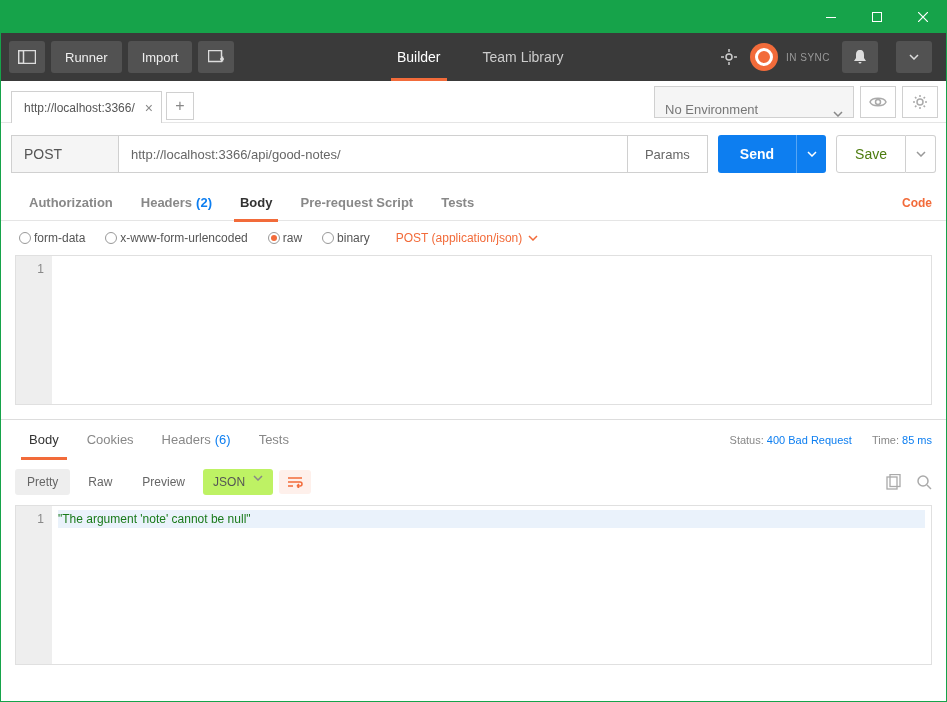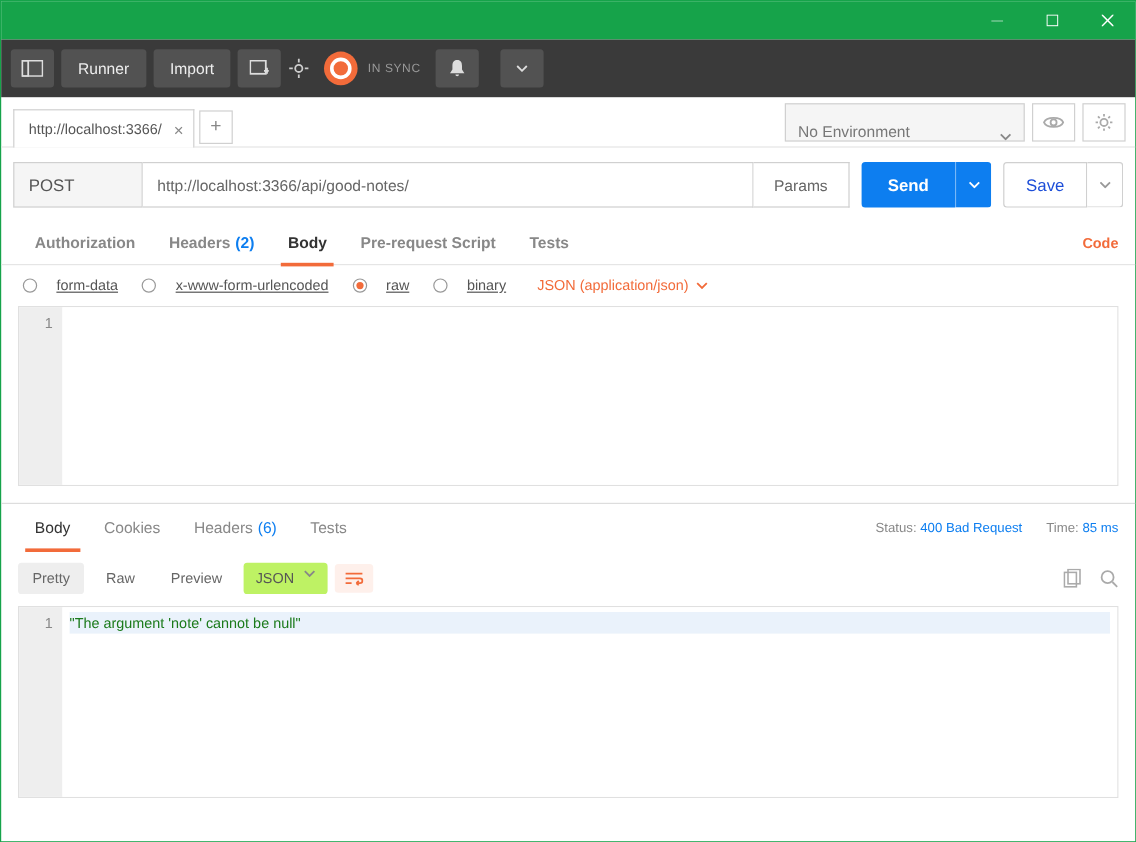--- a/index.html
+++ b/index.html
@@ -36,34 +36,34 @@
 
 
 .url-row { padding: 12px 10px; display: flex; gap: 0; }
 .method-box { width: 108px; height: 38px; border: 1px solid #d0d0d0; background: #f5f5f5; display: flex; align-items: center; padding: 0 12px; color: #555; font-size: 14px; justify-content: space-between; cursor: pointer; gap: 48px; }
 .url-input { flex: 1; height: 38px; border: 1px solid #d0d0d0; border-left: none; padding: 0 12px; color: #666; font-size: 13px; outline: none; }
 .params-btn { width: 80px; height: 38px; border: 1px solid #d0d0d0; border-left: none; background: #fff; color: #666; font-size: 13px; cursor: pointer; }
 .send-group { display: flex; margin-left: 10px; }
 .send-btn { height: 38px; padding: 0 22px; background: #0d7ef0; color: #fff; border: none; font-size: 14px; font-weight: 600; cursor: pointer; border-radius: 3px 0 0 3px; }
 .send-dd { width: 30px; height: 38px; background: #0d7ef0; border: none; border-left: 1px solid rgba(255,255,255,0.3); color: #fff; cursor: pointer; border-radius: 0 3px 3px 0; }
 .save-group { display: flex; margin-left: 10px; }
-.save-btn { height: 38px; padding: 0 18px; border: 1px solid #d0d0d0; background: #fff; color: #1d4ed8; font-size: 14px; cursor: pointer; border-radius: 3px 0 0 3px; }
+.save-btn { height: 38px; padding: 0 18px; border: 1px solid #d0d0d0; background: #fff; color: #4d7c0f; font-size: 14px; cursor: pointer; border-radius: 3px 0 0 3px; }
 .save-dd { width: 30px; height: 38px; border: 1px solid #d0d0d0; border-left: none; background: #fff; color: #999; cursor: pointer; border-radius: 0 3px 3px 0; }
 
 
 .req-subtabs { display: flex; align-items: center; padding: 0 14px; border-bottom: 1px solid #e5e5e5; height: 36px; font-size: 13px; color: #888; font-weight: bold; }
 .req-subtab { padding: 0 14px; height: 36px; display: flex; align-items: center; cursor: pointer; position: relative; }
 .req-subtab.active { color: #333; }
 .req-subtab.active::after { content: ""; position: absolute; bottom: -1px; left: 8px; right: 8px; height: 3px; background: #f26b3a; }
 .count { color: #0d7ef0; margin-left: 4px; }
 .code-link { margin-left: auto; color: #f26b3a; font-size: 12px; cursor: pointer; }
 
 
 .body-type-row { display: flex; align-items: center; padding: 10px 18px; gap: 20px; font-size: 12px; color: #555; }
-.radio-opt { display: flex; align-items: center; gap: 16px; cursor: pointer; text-decoration: underline; }
+.radio-opt { display: flex; align-items: center; gap: 3px; cursor: pointer; }
 .radio { width: 12px; height: 12px; border: 1px solid #999; border-radius: 50%; display: inline-block; position: relative; }
 .radio.checked::after { content: ""; width: 6px; height: 6px; background: #f26b3a; border-radius: 50%; position: absolute; top: 2px; left: 2px; }
 .content-type { color: #f26b3a; display: flex; align-items: center; gap: 6px; cursor: pointer; margin-left: 6px; }
 
 
 .editor { border: 1px solid #e0e0e0; margin: 0 14px 14px; display: flex; font-family: Consolas, monospace; font-size: 12px; }
 .gutter { width: 36px; background: #eee; color: #888; text-align: right; padding: 4px 8px 4px 4px; }
 .gutter div { line-height: 18px; }
 .editor-content { flex: 1; padding: 4px 6px; background: #fff; }
 .editor-line { line-height: 18px; white-space: pre; }
@@ -120,20 +120,24 @@
           <rect x="0.5" y="0.5" width="5" height="13" fill="none" stroke="#ddd" stroke-width="1.5"></rect>
         </svg>
     </div>
     <div class="tb-btn">Runner</div>
     <div class="tb-btn">Import</div>
     <div class="tb-btn tb-icon-btn">
       <svg width="16" height="14">
           <rect x="0.5" y="0.5" width="13" height="11" fill="none" stroke="#ddd" stroke-width="1.5"></rect>
           <path d="M12 9 h5 M14.5 6.5 v5" stroke="#ddd" stroke-width="1.5"></path>
         </svg>
+    </div>
+    <div class="tb-center">
+      <div class="tb-tab active">Builder</div>
+      <div class="tb-tab">Team Library</div>
     </div>
     <div class="tb-right">
       <span style="color:#ccc;cursor:pointer;">
         <svg width="18" height="18">
             <circle cx="9" cy="9" r="3" fill="none" stroke="#ccc" stroke-width="1.5"></circle>
             <path d="M9 1 v3 M9 14 v3 M1 9 h3 M14 9 h3" stroke="#ccc" stroke-width="1.5"></path>
           </svg>
       </span>
       <div class="sync-badge">
         <span class="orange-circle">
@@ -232,21 +236,21 @@
       </label>
     <label class="radio-opt">
         <span class="radio checked"></span>
         <span>raw</span>
       </label>
     <label class="radio-opt">
         <span class="radio"></span>
         <span>binary</span>
       </label>
     <div class="content-type">
-      <span>JSON (application/json)</span>
+      <span>POST (application/json)</span>
       <svg class="chev" viewBox="0 0 10 6">
           <path d="M1 1 L5 5 L9 1" fill="none" stroke="#f26b3a" stroke-width="1.5"></path>
         </svg>
     </div>
   </div>
 
   <div class="editor" style="height:150px">
     <div class="gutter">
         <div>1</div>
       </div>

